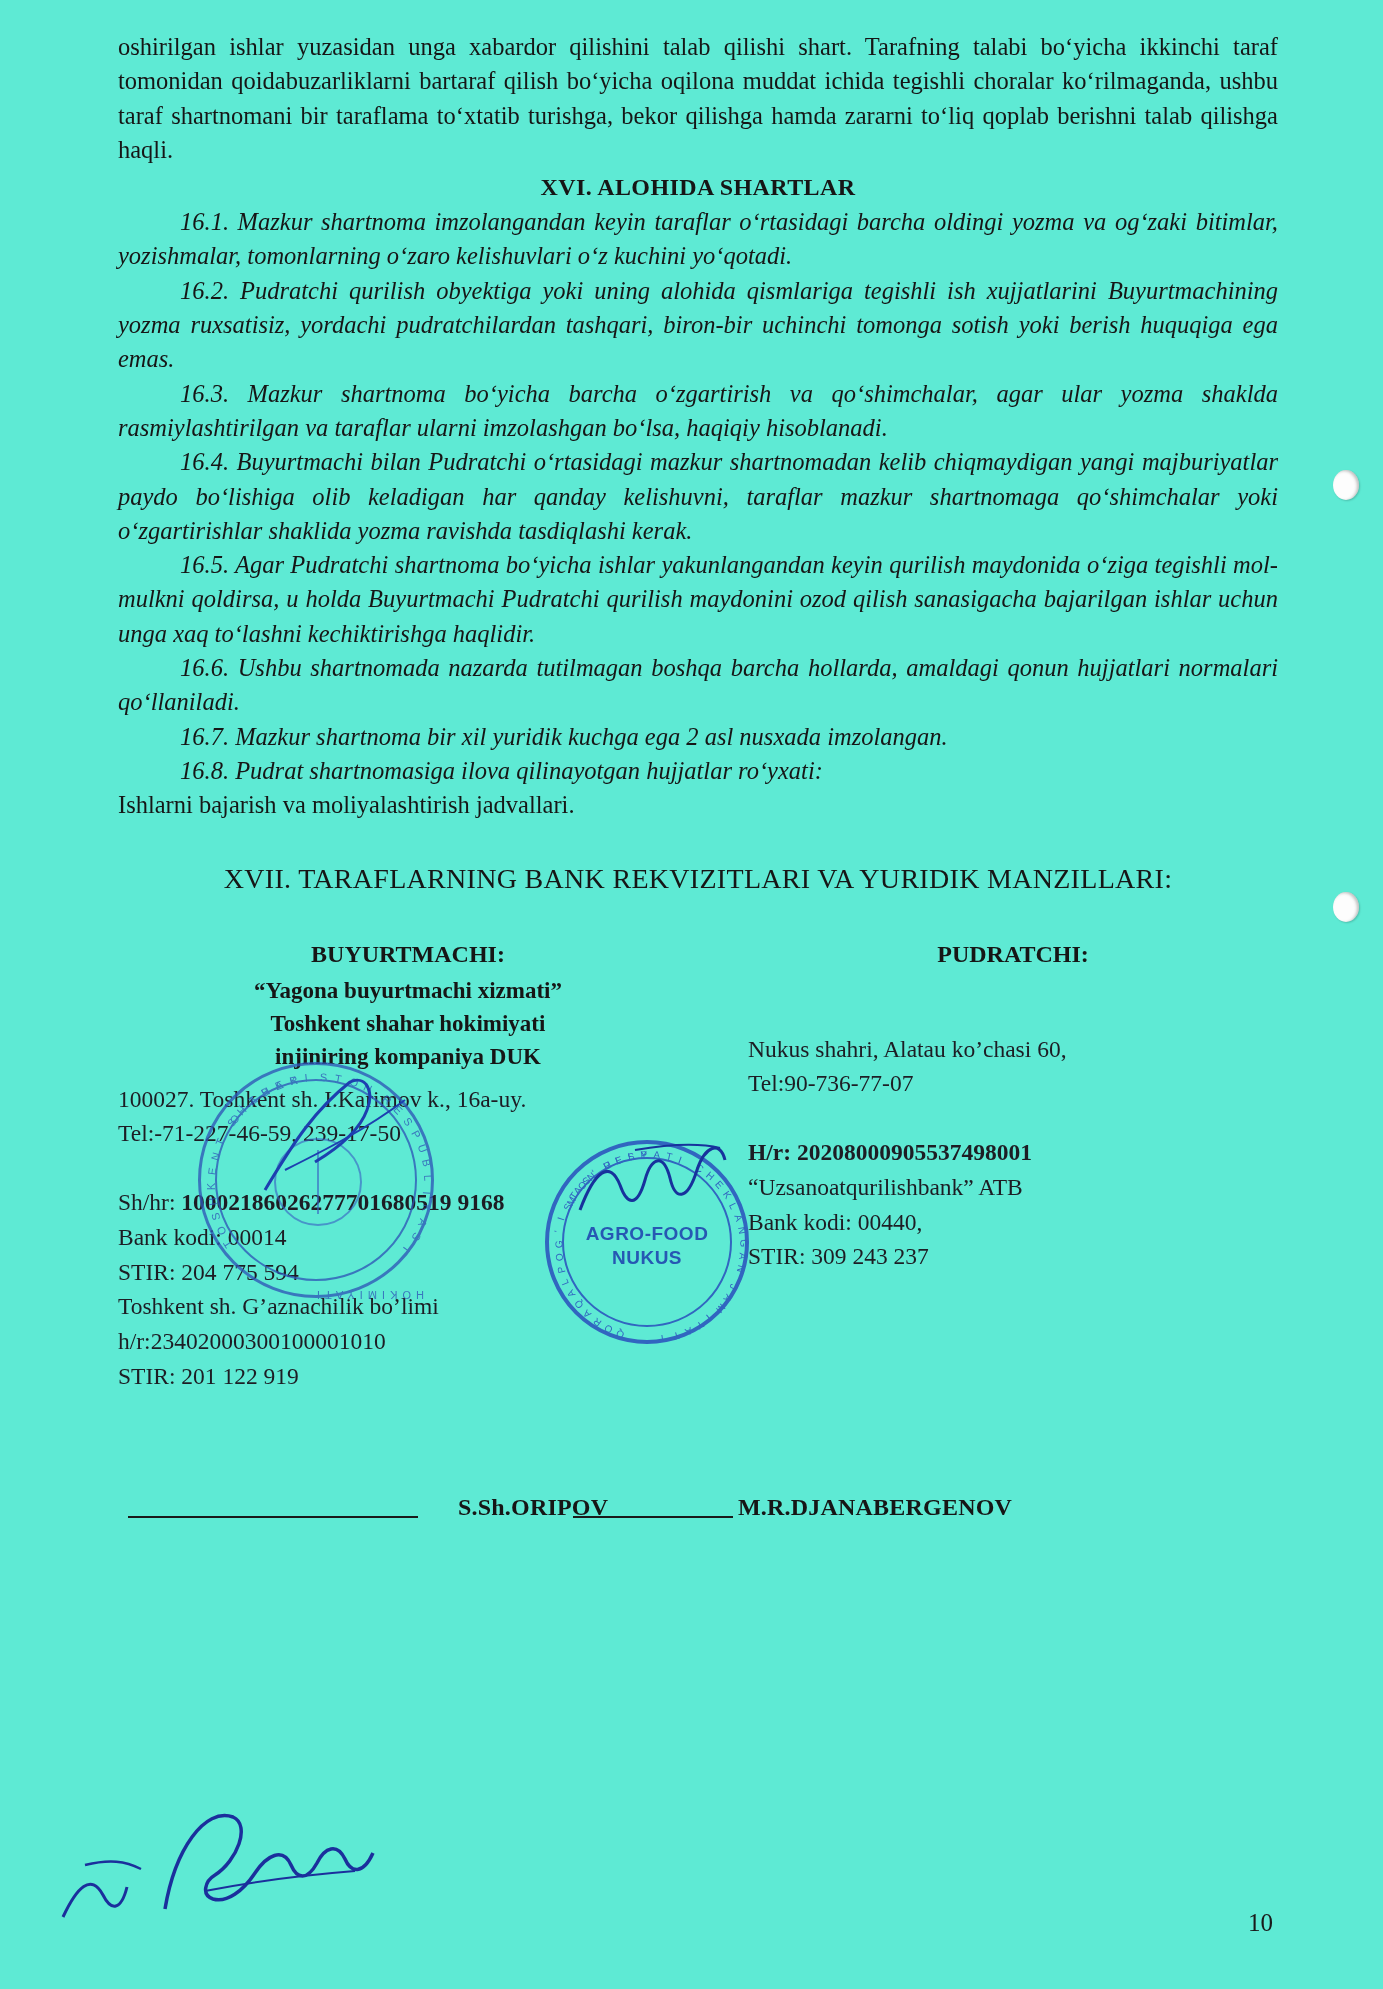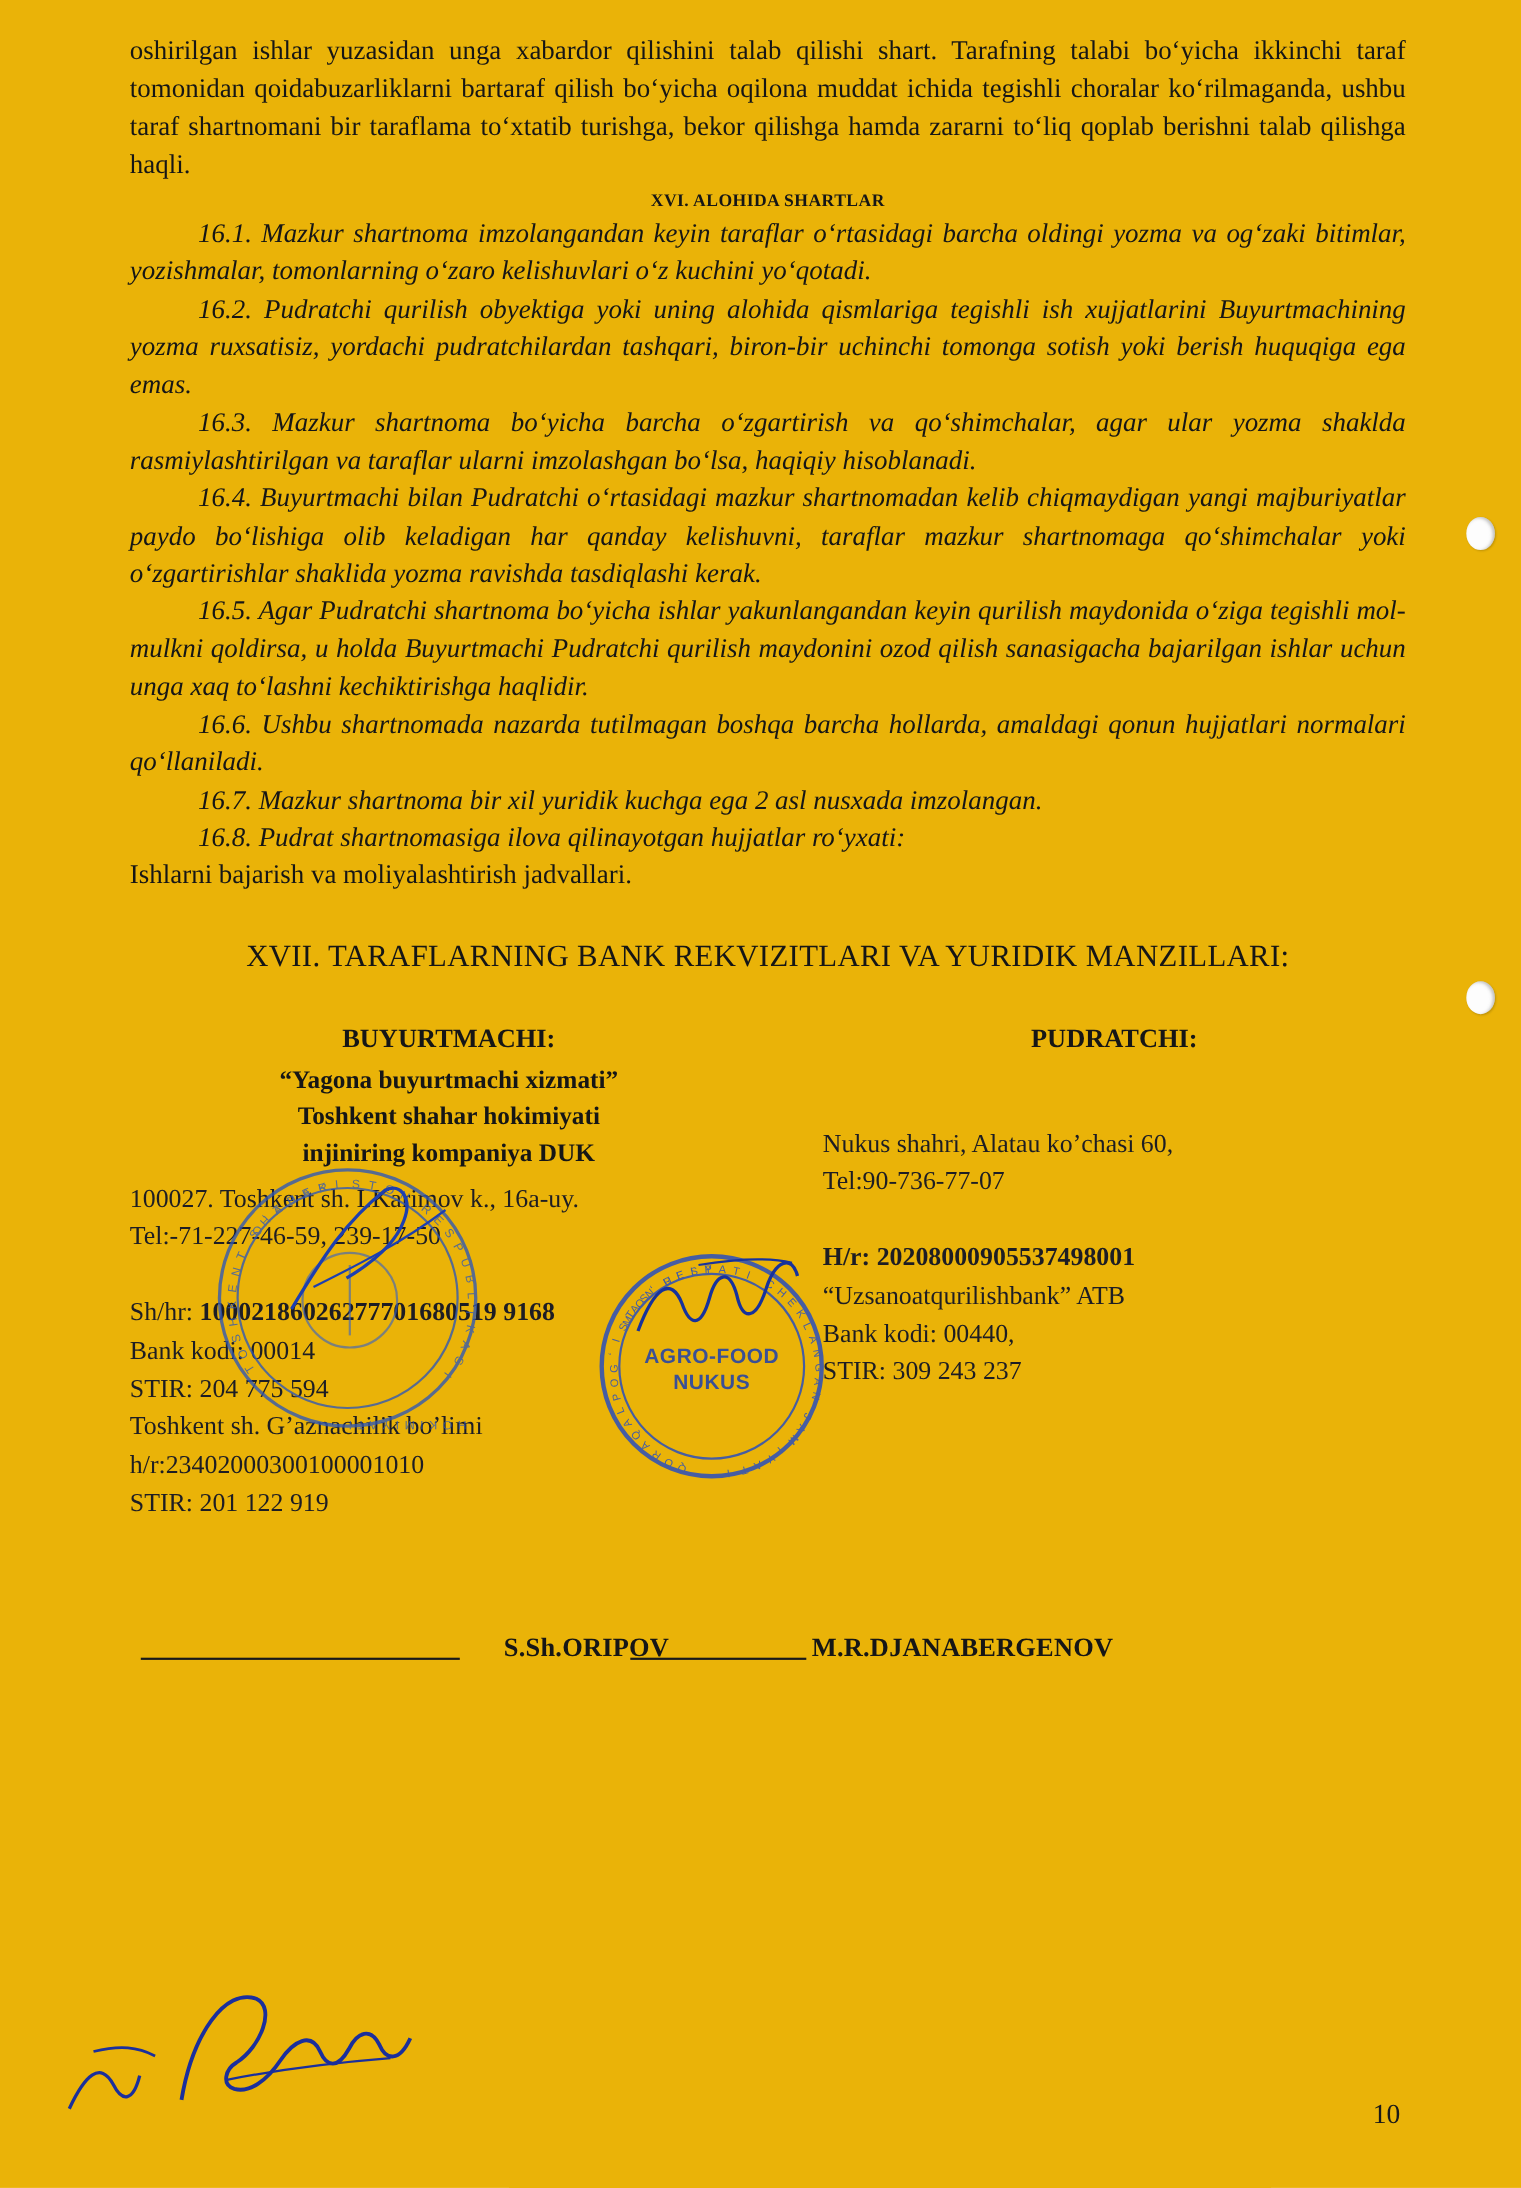--- a/index.html
+++ b/index.html
@@ -13,21 +13,21 @@
     position: relative;
     font-family: "Liberation Serif", serif;
     color: #161616;
     overflow: hidden;
   }
   .page {
     position: absolute;
     left: 0; top: 0;
     width: 1383px;
     height: 1989px;
-    background: #eab308;
+    background: #5eead4;
   }
   .content {
     position: absolute;
     left: 118px;
     top: 30px;
     width: 1160px;
   }
   p.body-par {
     margin: 0 0 0 0;
     font-size: 24.5px;
@@ -37,21 +37,21 @@
   }
   p.body-par.indent {
     text-indent: 62px;
     font-style: italic;
   }
   .bold {
     font-weight: bold;
   }
   h2.section-title {
     margin: 7px 0 4px 0;
-    font-size: 16px;
+    font-size: 24px;
     font-weight: bold;
     text-align: center;
     letter-spacing: 0.4px;
   }
 
   
   .req-title {
     margin: 40px 0 6px 0;
     font-size: 28px;
     font-weight: normal;

